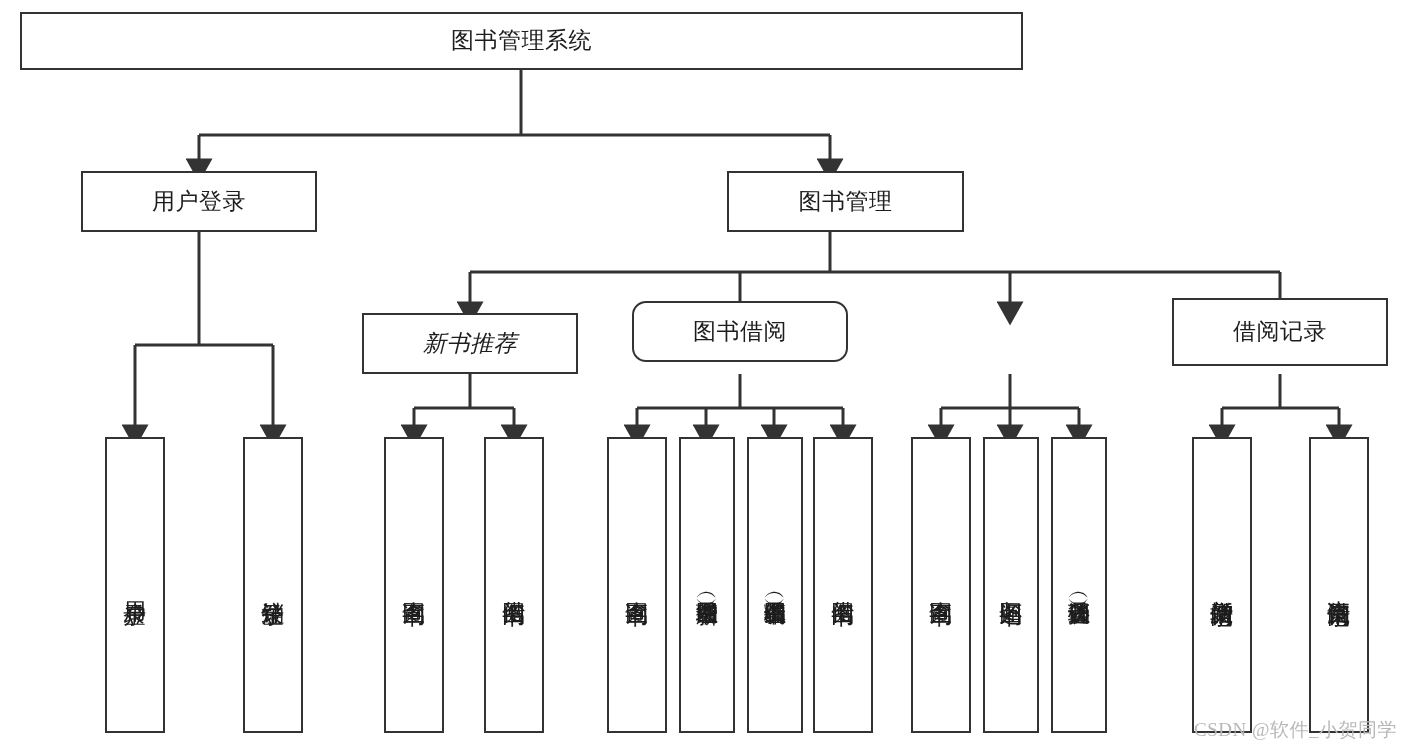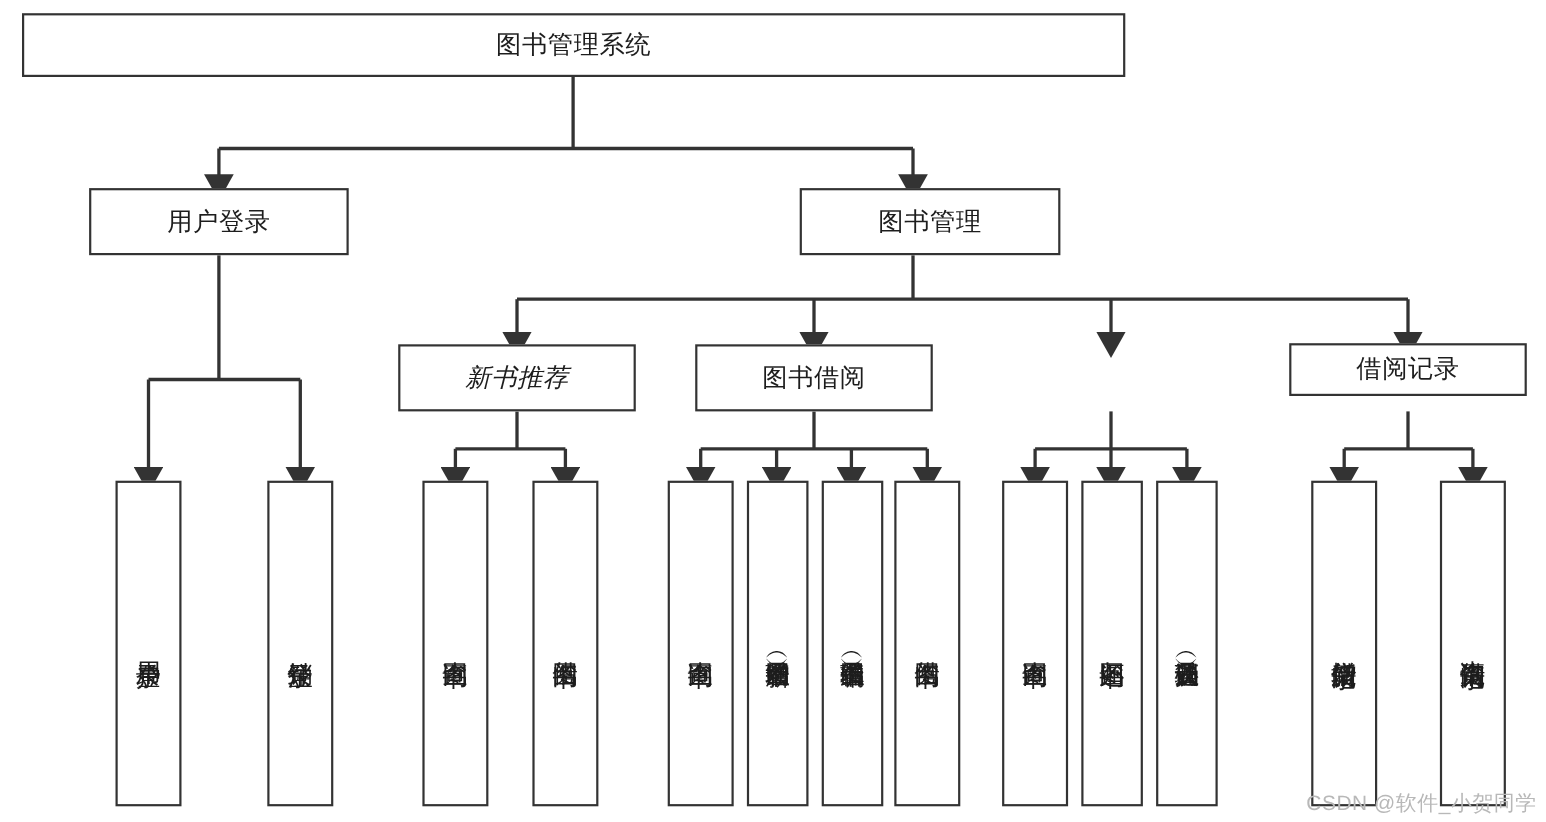--- a/index.html
+++ b/index.html
@@ -63,20 +63,21 @@
   }
   #watermark {
     position: absolute;
     right: 8px;
     bottom: 4px;
     font-size: 19px;
     color: #b8b8b8;
     letter-spacing: 0.5px;
     white-space: nowrap;
     user-select: none;
+    font-family: Liberation Serif, serif;
   }
 </style>
 </head>
 <body>
 
 <div id="diagram-root">
 
   <svg id="edges-layer" viewBox="0 0 1405 747" xmlns="http://www.w3.org/2000/svg">
     <defs>
       <marker id="arrowhead" markerWidth="9" markerHeight="9" refX="1.2" refY="4.5" orient="auto" markerUnits="strokeWidth">
@@ -134,24 +135,24 @@
   <div class="node node-h" style="left:81px; top:171px; width:236px; height:61px;">
     <span>用户登录</span>
   </div>
   <div class="node node-h" style="left:711px; top:171px; width:237px; height:61px;margin-left:16px;">
     <span>图书管理</span>
   </div>
 
   <div class="node node-h" style="left:362px; top:313px; width:216px; height:61px;font-style:italic;">
     <span>新书推荐</span>
   </div>
-  <div class="node node-h" style="left:632px; top:313px; width:216px; height:61px;">
+  <div class="node node-h" style="left:632px; top:301px; width:216px; height:61px;border-radius:14px;">
     <span>图书借阅</span>
   </div>
-  <div class="node node-h" style="left:1172px; top:312px; width:216px; height:48px;font-family:Liberation Serif, serif;">
+  <div class="node node-h" style="left:1172px; top:298px; width:216px; height:68px;font-family:Liberation Serif, serif;">
     <span>借阅记录</span>
   </div>
 
   <div class="node node-v" style="left:105px; top:437px; width:60px; height:296px;">
     <span class="vlabel">用户登录</span>
   </div>
   <div class="node node-v" style="left:243px; top:437px; width:60px; height:296px;">
     <span class="vlabel">注销登录</span>
   </div>
 

